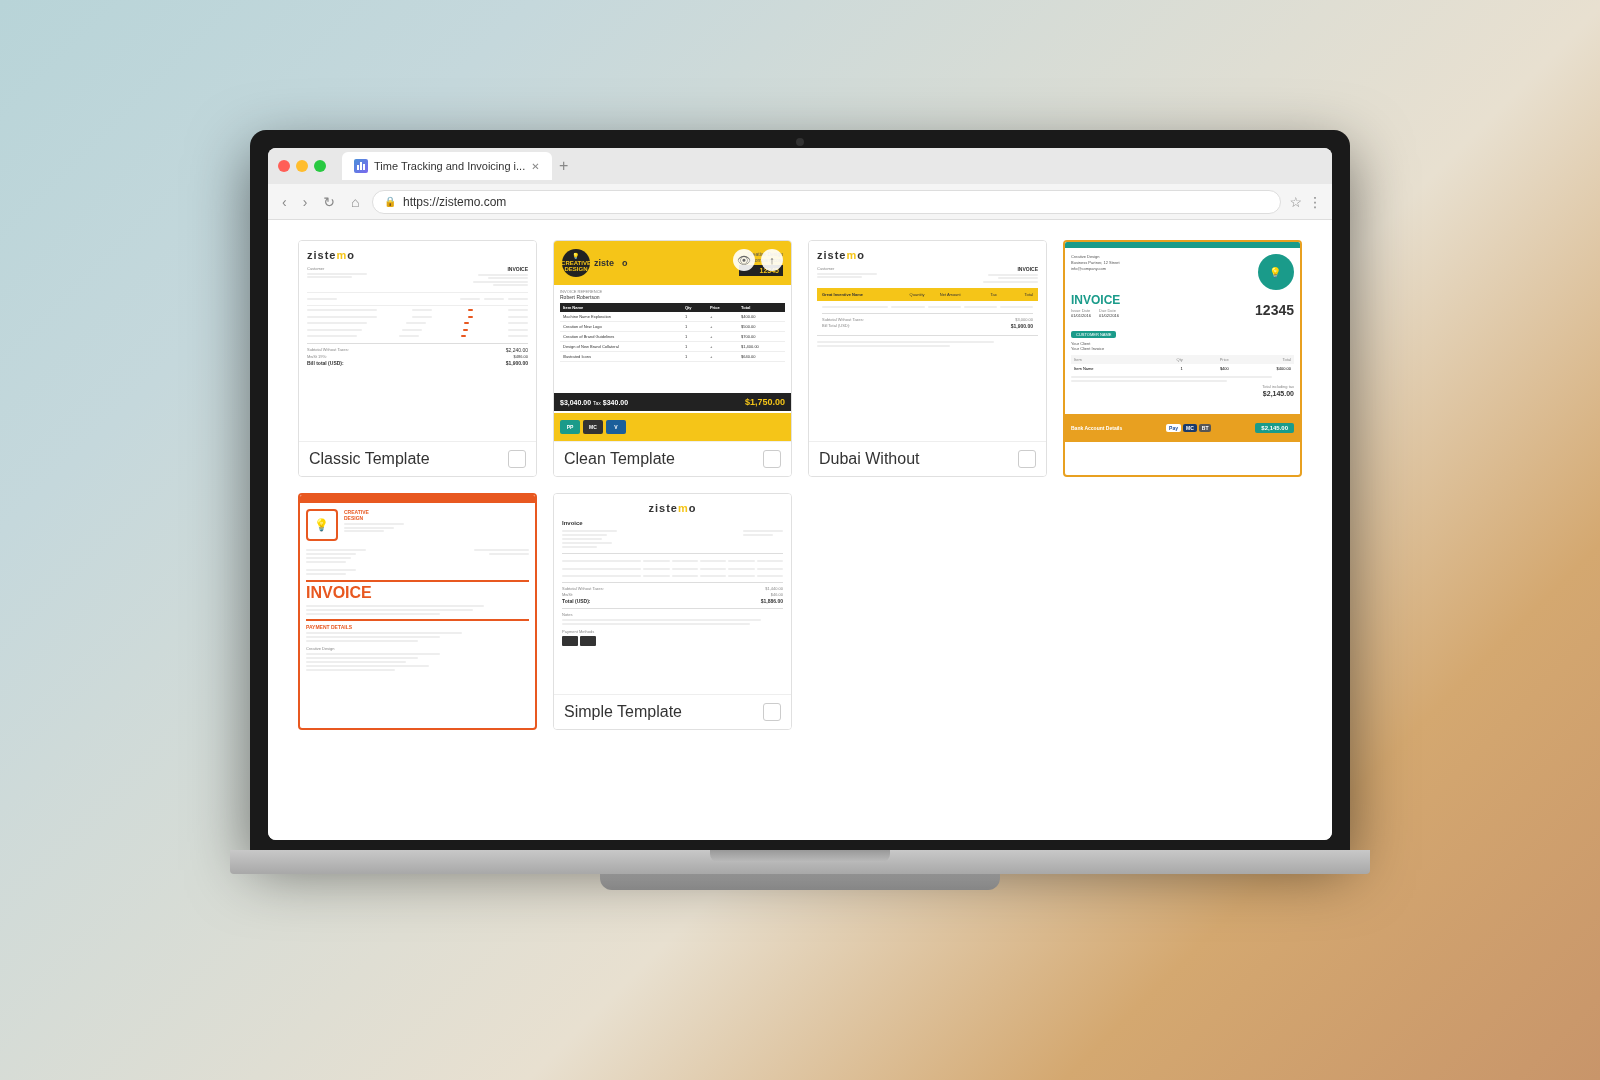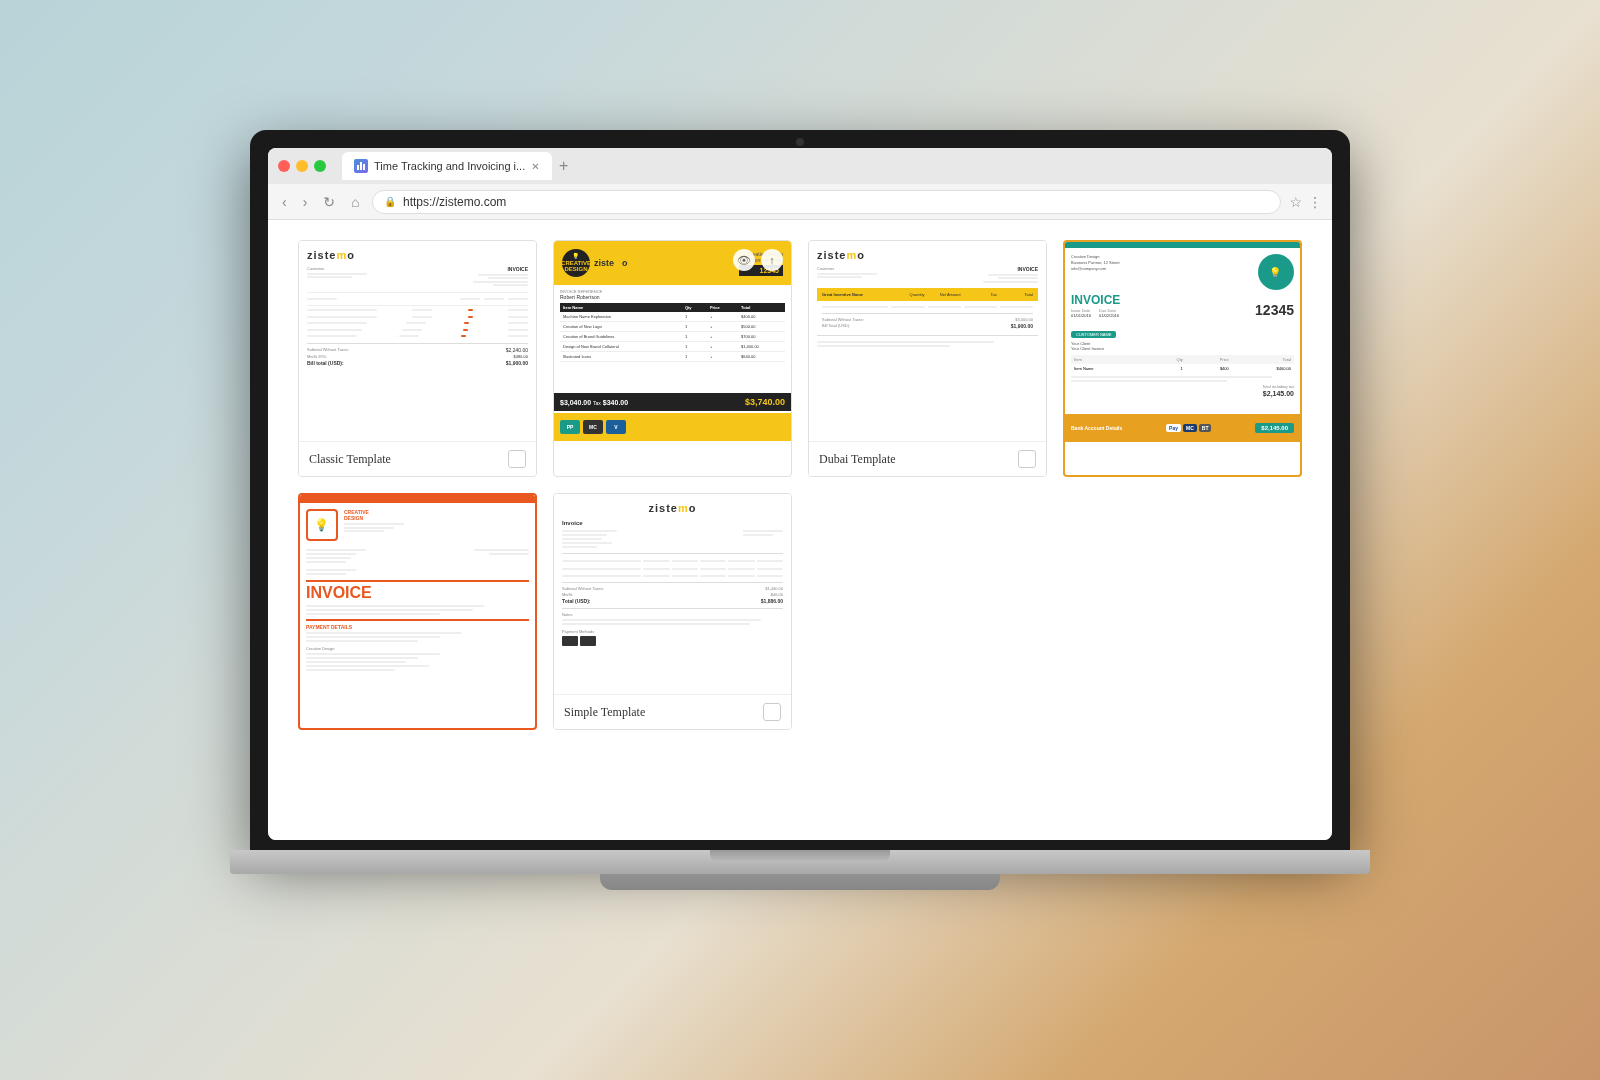--- a/index.html
+++ b/index.html
@@ -256,24 +256,23 @@
       justify-content: space-between;
       background: white;
       border-top: 1px solid #eee;
     }
 
     .template-footer.selected-footer {
       background: #e8a020;
     }
 
     .template-name {
-      font-size: 12px;
+      font-size: 16px;
       font-weight: 500;
       color: #333;
-      font-family: Liberation Serif, serif;
     }
 
     .template-footer.selected-footer .template-name {
       color: white;
     }
 
     .template-checkbox {
       width: 18px;
       height: 18px;
       border: 1px solid #ccc;
@@ -671,29 +670,33 @@
                         <td>Illustrated Icons</td>
                         <td>1</td>
                         <td>+</td>
                         <td>$640.00</td>
                       </tr>
                 </tbody>
                   </table>
               </div>
               <div class="clean-total-bar">
                 <span>$3,040.00 <span style="color:white; font-size:5px; font-weight:normal;">Tax</span> $340.00</span>
-                <span class="clean-total-amount">$3,740.00</span>
+                <span class="clean-total-amount">$1,750.00</span>
               </div>
               <div class="clean-payment-bar">
                 <div style="display:flex; gap:3px; align-items:center;">
                   <div style="background:#1a9b8a; width:20px; height:14px; border-radius:2px; display:flex; align-items:center; justify-content:center; font-size:5px; color:white; font-weight:bold;">PP</div>
                   <div style="background:#333; width:20px; height:14px; border-radius:2px; display:flex; align-items:center; justify-content:center; font-size:5px; color:white; font-weight:bold;">MC</div>
                   <div style="background:#1a5f9b; width:20px; height:14px; border-radius:2px; display:flex; align-items:center; justify-content:center; font-size:5px; color:white; font-weight:bold;">V</div>
                 </div>
               </div>
+            </div>
+            <div class="template-footer">
+              <span class="template-name">Clean Template</span>
+              <div class="template-checkbox"></div>
             </div>
           </div>
 
           <div class="template-card">
             <div class="template-preview">
               <div style="padding: 8px; height: 100%;">
                 <div style="display:flex; justify-content:space-between; align-items:center; margin-bottom:5px;">
                   <span style="font-size:11px; font-weight:bold; letter-spacing:1px; color:#333;">ziste<span style="color:#f5c518;">m</span>o</span>
                 </div>
                 <div style="display:flex; justify-content:space-between; margin-bottom:4px;">
@@ -735,21 +738,21 @@
                       <span style="font-size:5px; color:#333; font-weight:bold;">$1,900.00</span>
                   </div>
                 </div>
                 <div style="border-top:1px solid #ddd; margin: 6px 0 4px 0; padding-top:3px; font-size:4px; color:#888;">
                   <div class="mini-line" style="width:80%;"></div>
                   <div class="mini-line short" style="width:60%; margin-top:2px;"></div>
                 </div>
               </div>
             </div>
             <div class="template-footer">
-              <span class="template-name">Dubai Template</span>
+              <span class="template-name">Dubai Without</span>
               <div class="template-checkbox"></div>
             </div>
           </div>
 
           <div class="template-card selected">
             <div class="template-preview" style="position:relative; overflow:hidden;">
 
               <div style="background:#1a9b8a; height:6px; width:100%;"></div>
               <div style="padding:6px; height:calc(100% - 6px); position:relative;">
                 <div style="display:flex; justify-content:space-between; align-items:flex-start; margin-bottom:4px;">

